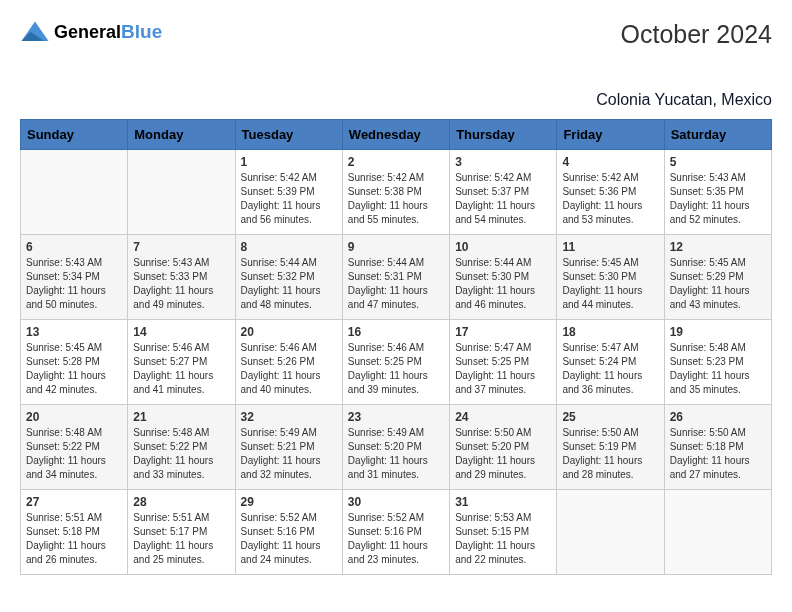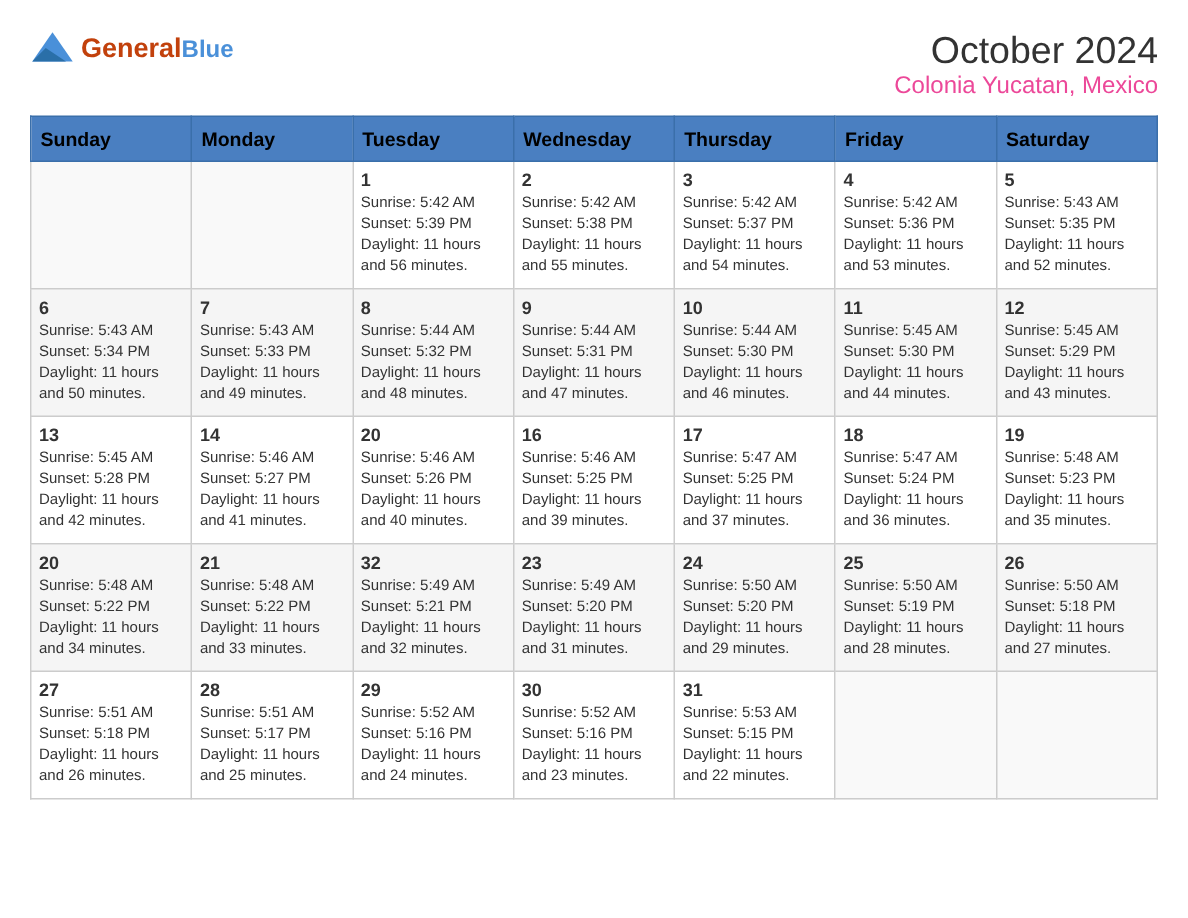--- a/index.html
+++ b/index.html
@@ -28,21 +28,22 @@
     .title-block {
       text-align: right;
     }
     .month-title {
       font-size: 25px;
       font-weight: normal;
       color: #333;
     }
     .location-title {
       font-size: 16px;
-      color: #ec4899;
+      color: #0f172a;
+      margin-top: 42px;
     }
     table {
       width: 100%;
       border-collapse: collapse;
       table-layout: fixed;
     }
     thead tr th {
       background-color: #4a7fc1;
       color: #000000;
       text-align: left;
@@ -81,21 +82,21 @@
 </head>
 <body>
 
 <div class="header">
   <div class="logo">
     <svg class="logo-icon" viewBox="0 0 40 32" xmlns="http://www.w3.org/2000/svg">
       <polygon points="20,2 38,28 2,28" fill="#4a90d9"></polygon>
       <polygon points="14,16 32,28 2,28" fill="#2a6fa8"></polygon>
     </svg>
     <div>
-      <span style="font-size:18px;font-weight:bold;color:#c2410c;">General</span><span style="font-size:16px;font-weight:bold;color:#4a90d9;">Blue</span>
+      <span style="font-size:18px;font-weight:bold;color:#000000;">General</span><span style="font-size:19px;font-weight:bold;color:#4a90d9;">Blue</span>
     </div>
   </div>
   <div class="title-block">
     <div class="month-title">October 2024</div>
     <div class="location-title">Colonia Yucatan, Mexico</div>
   </div>
 </div>
 
 <table>
   <thead>

